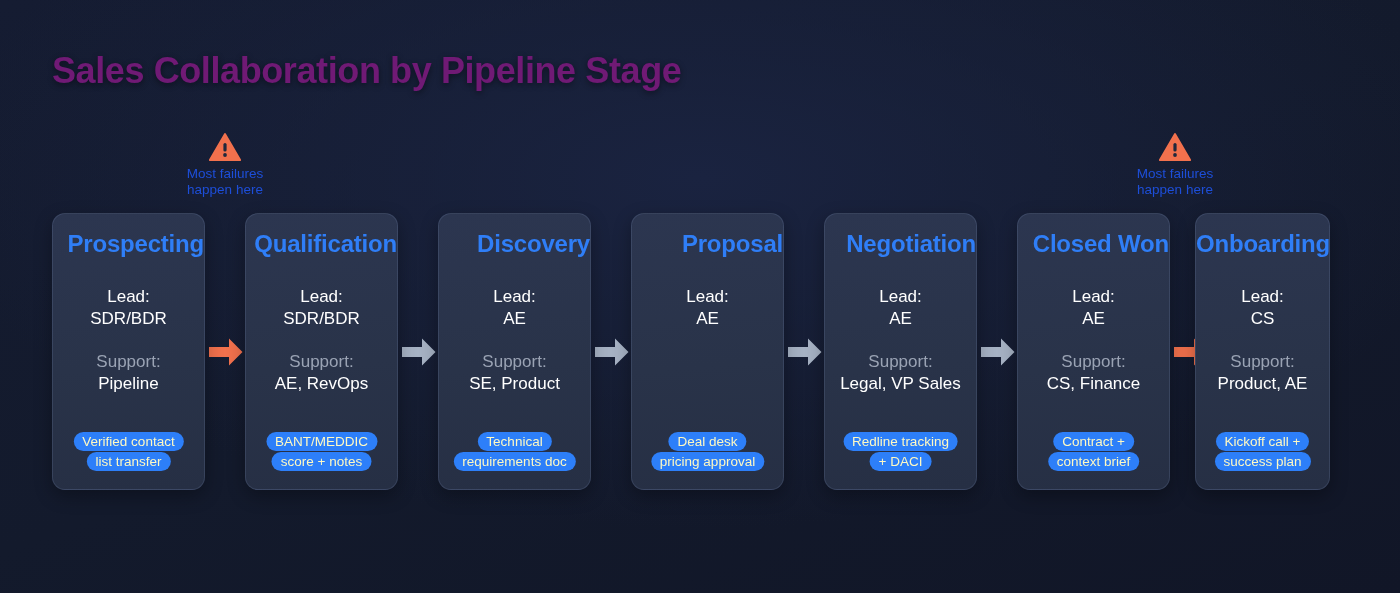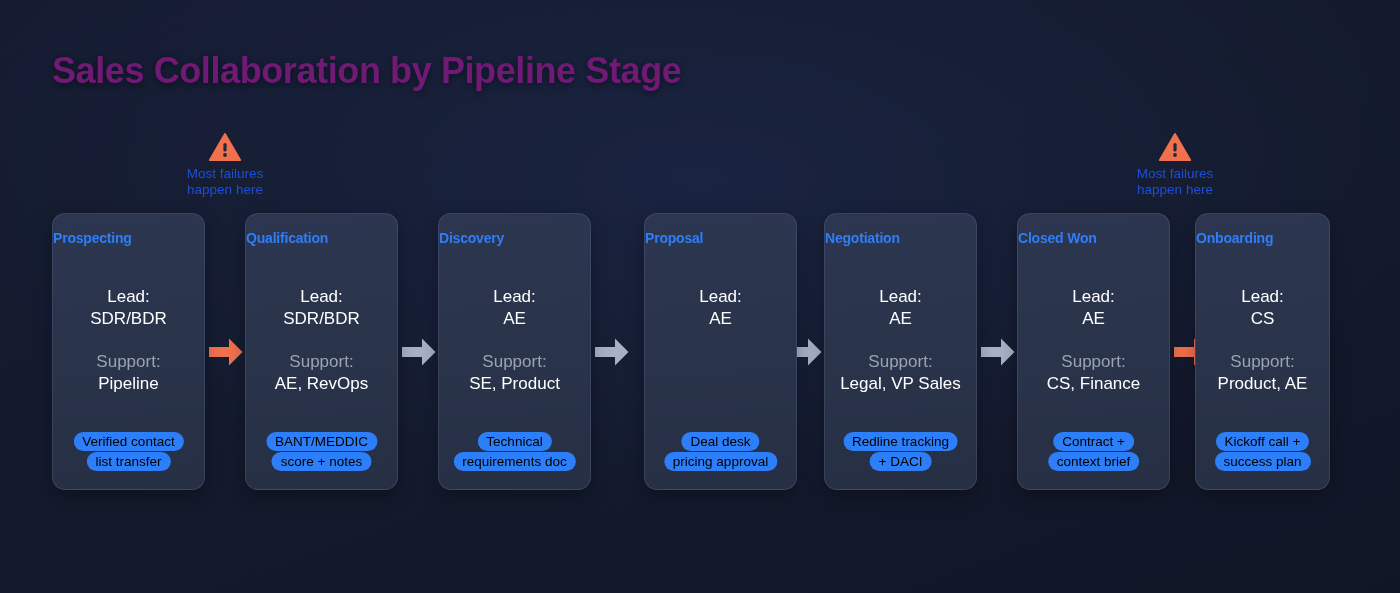--- a/index.html
+++ b/index.html
@@ -39,22 +39,22 @@
     top:0;
     width:153px; height:277px;
     background:linear-gradient(175deg,#2c3650 0%,#293349 55%,#262f44 100%);
     border:1px solid rgba(125,146,184,.20);
     border-radius:13px;
     box-shadow:0 6px 18px rgba(0,0,0,.30);
   }
   .card-title{
     position:absolute;
     left:0; right:0; top:16px;
-    text-align:left;
-    font-size:14px;
+    text-align:right;
+    font-size:24px;
     font-weight:bold;
     color:#2f7ef7;
     letter-spacing:-0.2px;
     white-space:nowrap;
   }
   .roles{
     position:absolute;
     left:2px; right:2px; top:72px;
     text-align:center;
   }
@@ -81,21 +81,21 @@
     left:50%;
     bottom:18px;
     transform:translateX(-50%);
     width:max-content;
     max-width:210px;
     text-align:center;
     line-height:19px;
   }
   .badge-wrap .bt{
     font-size:13.5px;
-    color:#000000;
+    color:#fef9c3;
     background:#2d7ff9;
     border-radius:10px;
     padding:2px 9px;
     box-decoration-break:clone;
     -webkit-box-decoration-break:clone;
   }
 
   
   .arrow{
     position:absolute;
@@ -234,21 +234,21 @@
         <div class="role-label muted">Support:</div>
         <div class="role-value">SE, Product</div>
       </div>
     </div>
     <div class="badge-wrap">
       <span class="bt">Technical</span><br>
       <span class="bt">requirements doc</span>
     </div>
   </div>
 
-  <div class="card" style="left:592px;">
+  <div class="card" style="left:579px;">
     <div class="card-title">Proposal</div>
     <div class="roles">
       <div class="role-block">
         <div class="role-label">Lead:</div>
         <div class="role-value">AE</div>
       </div>
     </div>
     <div class="badge-wrap">
       <span class="bt">Deal desk</span><br>
       <span class="bt">pricing approval</span>

